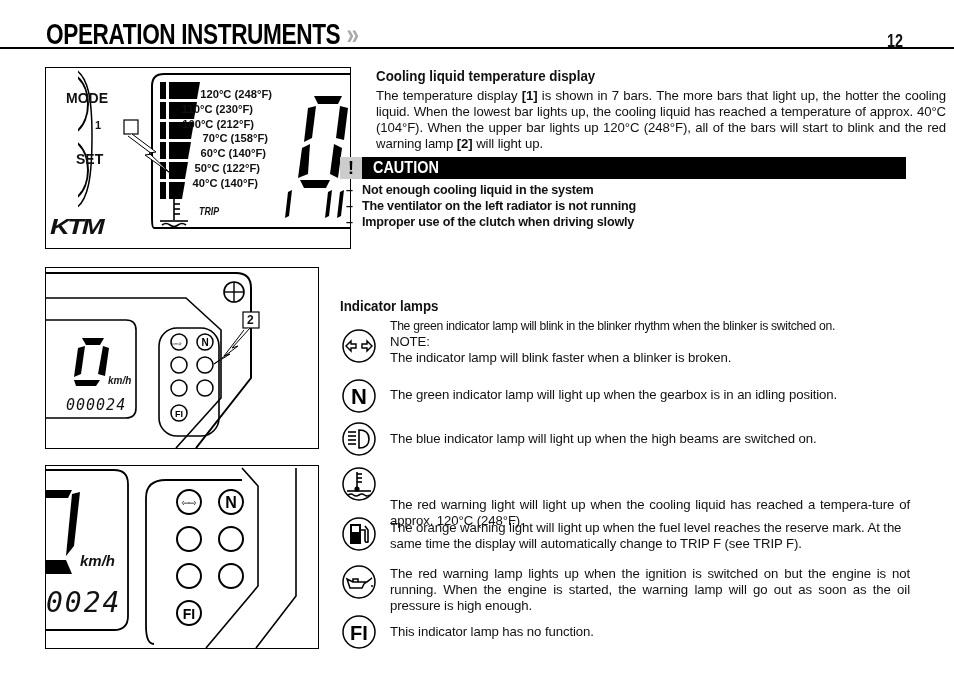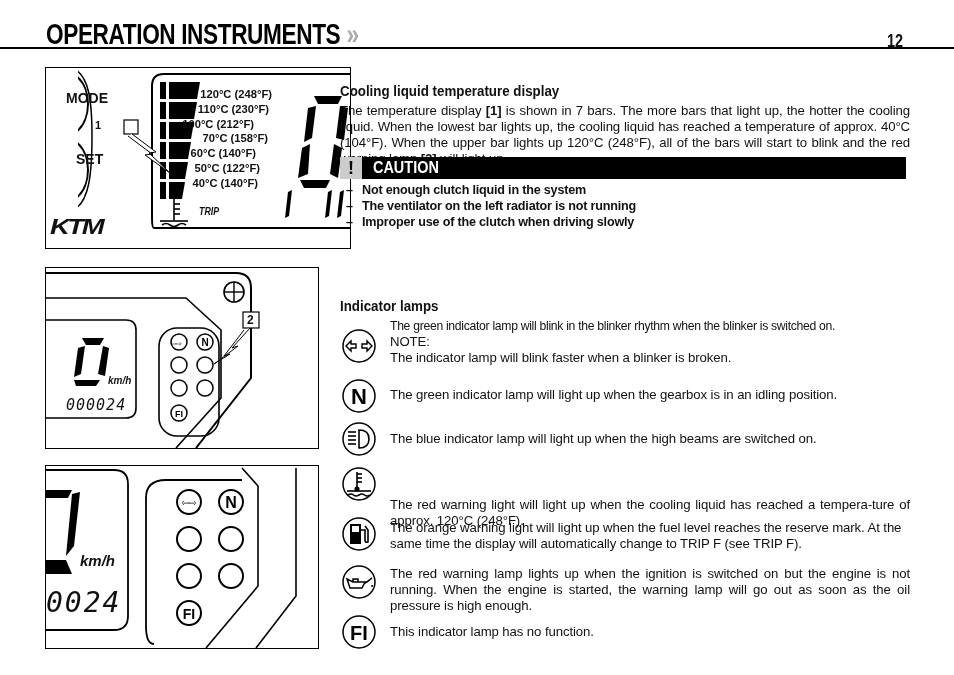--- a/index.html
+++ b/index.html
@@ -80,24 +80,24 @@
     <rect x="46" y="52" width="14" height="14" fill="#fff" stroke="#000" stroke-width="1.2"></rect>
     <polyline points="54,66 78,84 71,85 92,105 67,87 74,86 50,68" fill="#fff" stroke="#000" stroke-width="1"></polyline>
   </svg>
   <span style="position:absolute;left:20px;top:22px;font-weight:bold;font-size:14px;">MODE</span>
   <span style="position:absolute;left:30px;top:83px;font-weight:bold;font-size:14px;">SET</span>
   <span style="position:absolute;left:49px;top:51px;font-weight:bold;font-size:11px;">1</span>
   <span style="position:absolute;left:153px;top:137px;font-weight:bold;font-style:italic;font-size:11px;transform:scaleX(0.8);transform-origin:left top;">TRIP</span>
   <span style="position:absolute;left:4px;top:146px;font-weight:bold;font-style:italic;font-size:22px;letter-spacing:-2px;transform:scaleX(1.25);transform-origin:left top;">KTM</span>
   <div style="position:absolute;left:120px;top:19px;font-size:11.2px;font-weight:bold;line-height:14.8px;text-align:right;width:106px;">
     <div>120°C  (248°F)</div>
-    <div style="margin-right:3px">110°C  (230°F)</div>
+    <div style="margin-right:19px">110°C  (230°F)</div>
     <div style="margin-right:18px">100°C  (212°F)</div>
     <div style="margin-right:4px">70°C  (158°F)</div>
-    <div style="margin-right:16px">60°C  (140°F)</div>
+    <div style="margin-right:6px">60°C  (140°F)</div>
     <div style="margin-right:12px">50°C  (122°F)</div>
     <div style="margin-right:14px">40°C  (140°F)</div>
   </div>
 </div>
 
 <div class="fig" style="top:267px;height:180px;">
   <svg width="272" height="180" viewBox="0 0 272 180">
     <path d="M0,5 L190,5 Q205,5 205,20 L205,110 L150,180" fill="none" stroke="#000" stroke-width="2"></path>
     <path d="M0,30 L140,30 L175,62 L175,130 L130,180" fill="none" stroke="#000" stroke-width="1.6"></path>
     <path d="M0,52 L80,52 Q90,52 90,62 L90,140 Q90,150 80,150 L0,150" fill="none" stroke="#000" stroke-width="1.6"></path>
@@ -152,32 +152,32 @@
       <circle cx="143" cy="147" r="12"></circle>
     </g>
     <text x="143" y="40" font-size="9" text-anchor="middle">⇦⇨</text>
     <text x="185" y="42" font-size="16" font-weight="bold" text-anchor="middle">N</text>
     <text x="143" y="153" font-size="14" font-weight="bold" text-anchor="middle">FI</text>
   </svg>
   <span style="position:absolute;left:34px;top:86px;font-weight:bold;font-style:italic;font-size:15px;">km/h</span>
   <span style="position:absolute;left:0px;top:120px;font-family:'DejaVu Sans Mono',monospace;font-style:italic;font-size:28px;letter-spacing:2px;">0024</span>
 </div>
 
-<div class="col" style="top:82px;">
+<div class="col" style="top:67px;margin-left:36px;">
   <h2>Cooling liquid temperature display</h2>
   <p style="margin-top:3px;text-align:justify;"><span>The temperature display </span><span class="bf">[1]</span><span> is shown in 7 bars. The more bars that light up, the hotter the cooling liquid. When the lowest bar lights up, the cooling liquid has reached a temperature of approx. 40°C (104°F). When the upper bar lights up 120°C (248°F), all of the bars will start to blink and the red warning lamp </span><span class="bf">[2]</span><span> will light up.</span></p>
 </div>
 
 <div class="caution">
   <div class="bang">!</div>
   <div class="lbl">CAUTION</div>
 </div>
 <div class="col" style="top:182px;">
   <ul class="dash">
-    <li>Not enough clutch liquid in the system</li>
+    <li>Not enough cooling liquid in the system</li>
     <li>The ventilator on the left radiator is not running</li>
     <li>Improper use of the clutch when driving slowly</li>
   </ul>
 </div>
 
 <div class="col" style="top:297px;">
   <h2>Indicator lamps</h2>
 </div>
 
 <div class="lamp" style="top:318px;">

